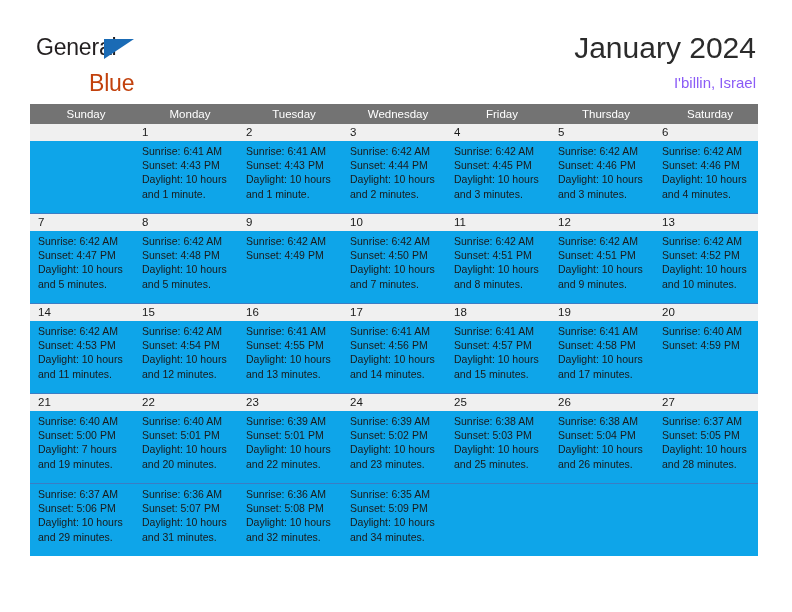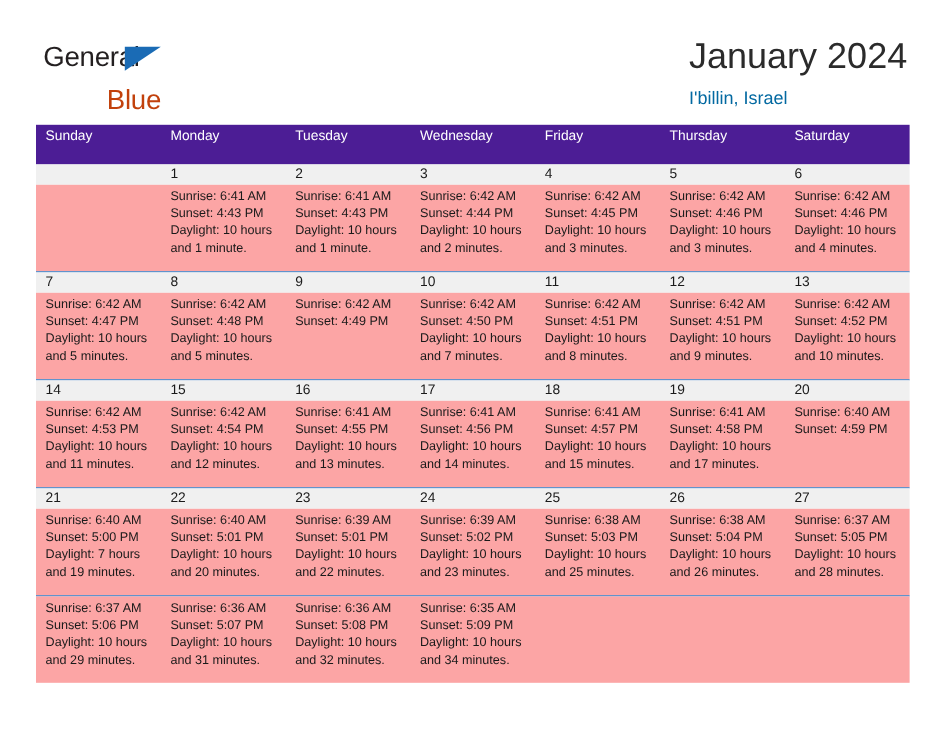--- a/index.html
+++ b/index.html
@@ -62,49 +62,50 @@
     font-size: 23px;
     letter-spacing: -0.2px;
     color: #c2410c;
     line-height: 26px;
   }
 
   .title-block {
     position: absolute;
     right: 36px;
     top: 30px;
-    text-align: left;
+    text-align: right;
     margin-left: 36px;
   }
   .cal-title {
     font-size: 30px;
     color: #2b2b2b;
     line-height: 36px;
     white-space: nowrap;
   }
   .cal-subtitle {
     margin-top: 8px;
     font-size: 15px;
-    color: #0369a1;
+    color: #8b5cf6;
     line-height: 18px;
     white-space: nowrap;
   }
 
   
   .calendar {
     position: absolute;
     left: 30px;
     top: 104px;
     width: 728px;
   }
   .weekday-row {
     display: flex;
     width: 100%;
-    background: #4c1d95;
-    height: 33px;
+    background: #737373;
+    height: 20px;
+    text-align: center;
   }
   .weekday {
     flex: 1 1 0;
     color: #ffffff;
     font-size: 11.5px;
     line-height: 21px;
     padding-left: 8px;
     box-sizing: border-box;
     white-space: nowrap;
     overflow: hidden;
@@ -119,21 +120,21 @@
   }
   .week-numbers {
     display: flex;
     width: 100%;
     background: #f0f0f0;
     height: 17px;
   }
   .week-body {
     display: flex;
     width: 100%;
-    background: #fca5a5;
+    background: #0ea5e9;
     height: 72px;
   }
   .daynum {
     flex: 1 1 0;
     font-size: 11.5px;
     line-height: 17px;
     padding-left: 8px;
     box-sizing: border-box;
     color: #1a1a1a;
   }

